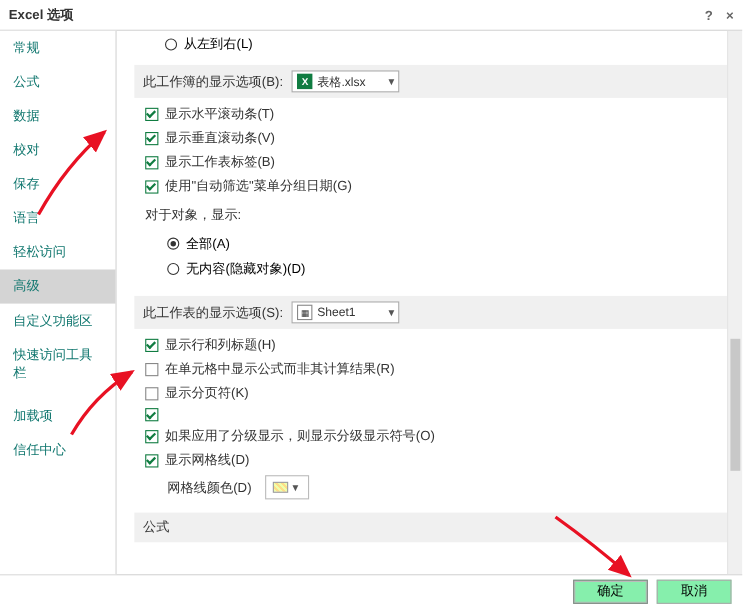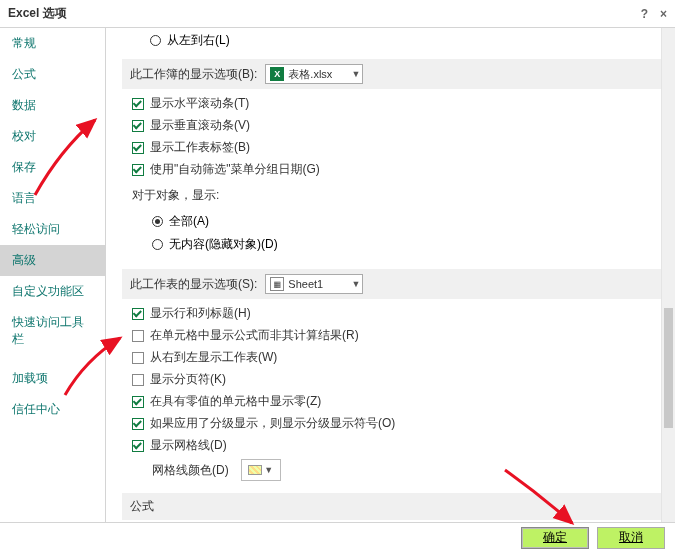--- a/index.html
+++ b/index.html
@@ -43,21 +43,21 @@
     .radio-row { display: flex; align-items: center; gap: 6px; }
     
     .color-btn { display: inline-flex; width: 40px; height: 22px; border: 1px solid #bbb; align-items: center; justify-content: center; gap: 2px; margin-left: 6px; }
     .color-sw { width: 14px; height: 10px; border: 1px solid #999; background: repeating-linear-gradient(45deg,#efa,#efa 2px,#fd8 2px,#fd8 4px); }
     .color-ar { font-size: 9px; color: #555; }
     
     .scrollbar { position: absolute; right: 0; top: 0; bottom: 0; width: 14px; background: #f0f0f0; border-left: 1px solid #e4e4e4; }
     .scroll-thumb { position: absolute; left: 2px; right: 2px; top: 280px; height: 120px; background: #c8c8c8; }
     
     .footer { height: 30px; border-top: 1px solid #d4d4d4; display: flex; justify-content: flex-end; align-items: center; gap: 8px; padding: 0 10px; }
-    .footer button { width: 68px; height: 22px; border: 1px solid #aaa; background: #bef264; cursor: pointer; text-decoration: underline; }
+    .footer button { width: 68px; height: 22px; border: 1px solid #aaa; background: #86efac; cursor: pointer; }
     .footer button.primary { border: 1px solid #888; box-shadow: 0 0 0 1px #bbb inset; }
     
     
     .arrow { position: absolute; pointer-events: none; }
     .arrow svg { overflow: visible; }
     
     .excel-icon { width: 14px; height: 14px; background: #107c41; color: #fff; font-size: 9px; font-weight: bold; display: inline-flex; align-items: center; justify-content: center; }
     .sheet-icon { width: 14px; height: 14px; border: 1px solid #888; background: #fff; display: inline-flex; align-items: center; justify-content: center; font-size: 8px; }
   </style>
 </head>
@@ -147,29 +147,24 @@
         <label class="opt">
             <span class="chk on"></span>
             <span>显示行和列标题(H)</span>
           </label>
         <label class="opt">
             <span class="chk"></span>
             <span>在单元格中显示公式而非其计算结果(R)</span>
           </label>
         <label class="opt">
             <span class="chk"></span>
-            <span>从右到左显示工作表(W)</span>
-          </label>
-        <label class="opt">
-            <span class="chk"></span>
             <span>显示分页符(K)</span>
           </label>
         <label class="opt">
             <span class="chk on"></span>
-            <span>在具有零值的单元格中显示零(Z)</span>
           </label>
         <label class="opt">
             <span class="chk on"></span>
             <span>如果应用了分级显示，则显示分级显示符号(O)</span>
           </label>
         <label class="opt">
             <span class="chk on"></span>
             <span>显示网格线(D)</span>
           </label>
         <div class="opt indent">

